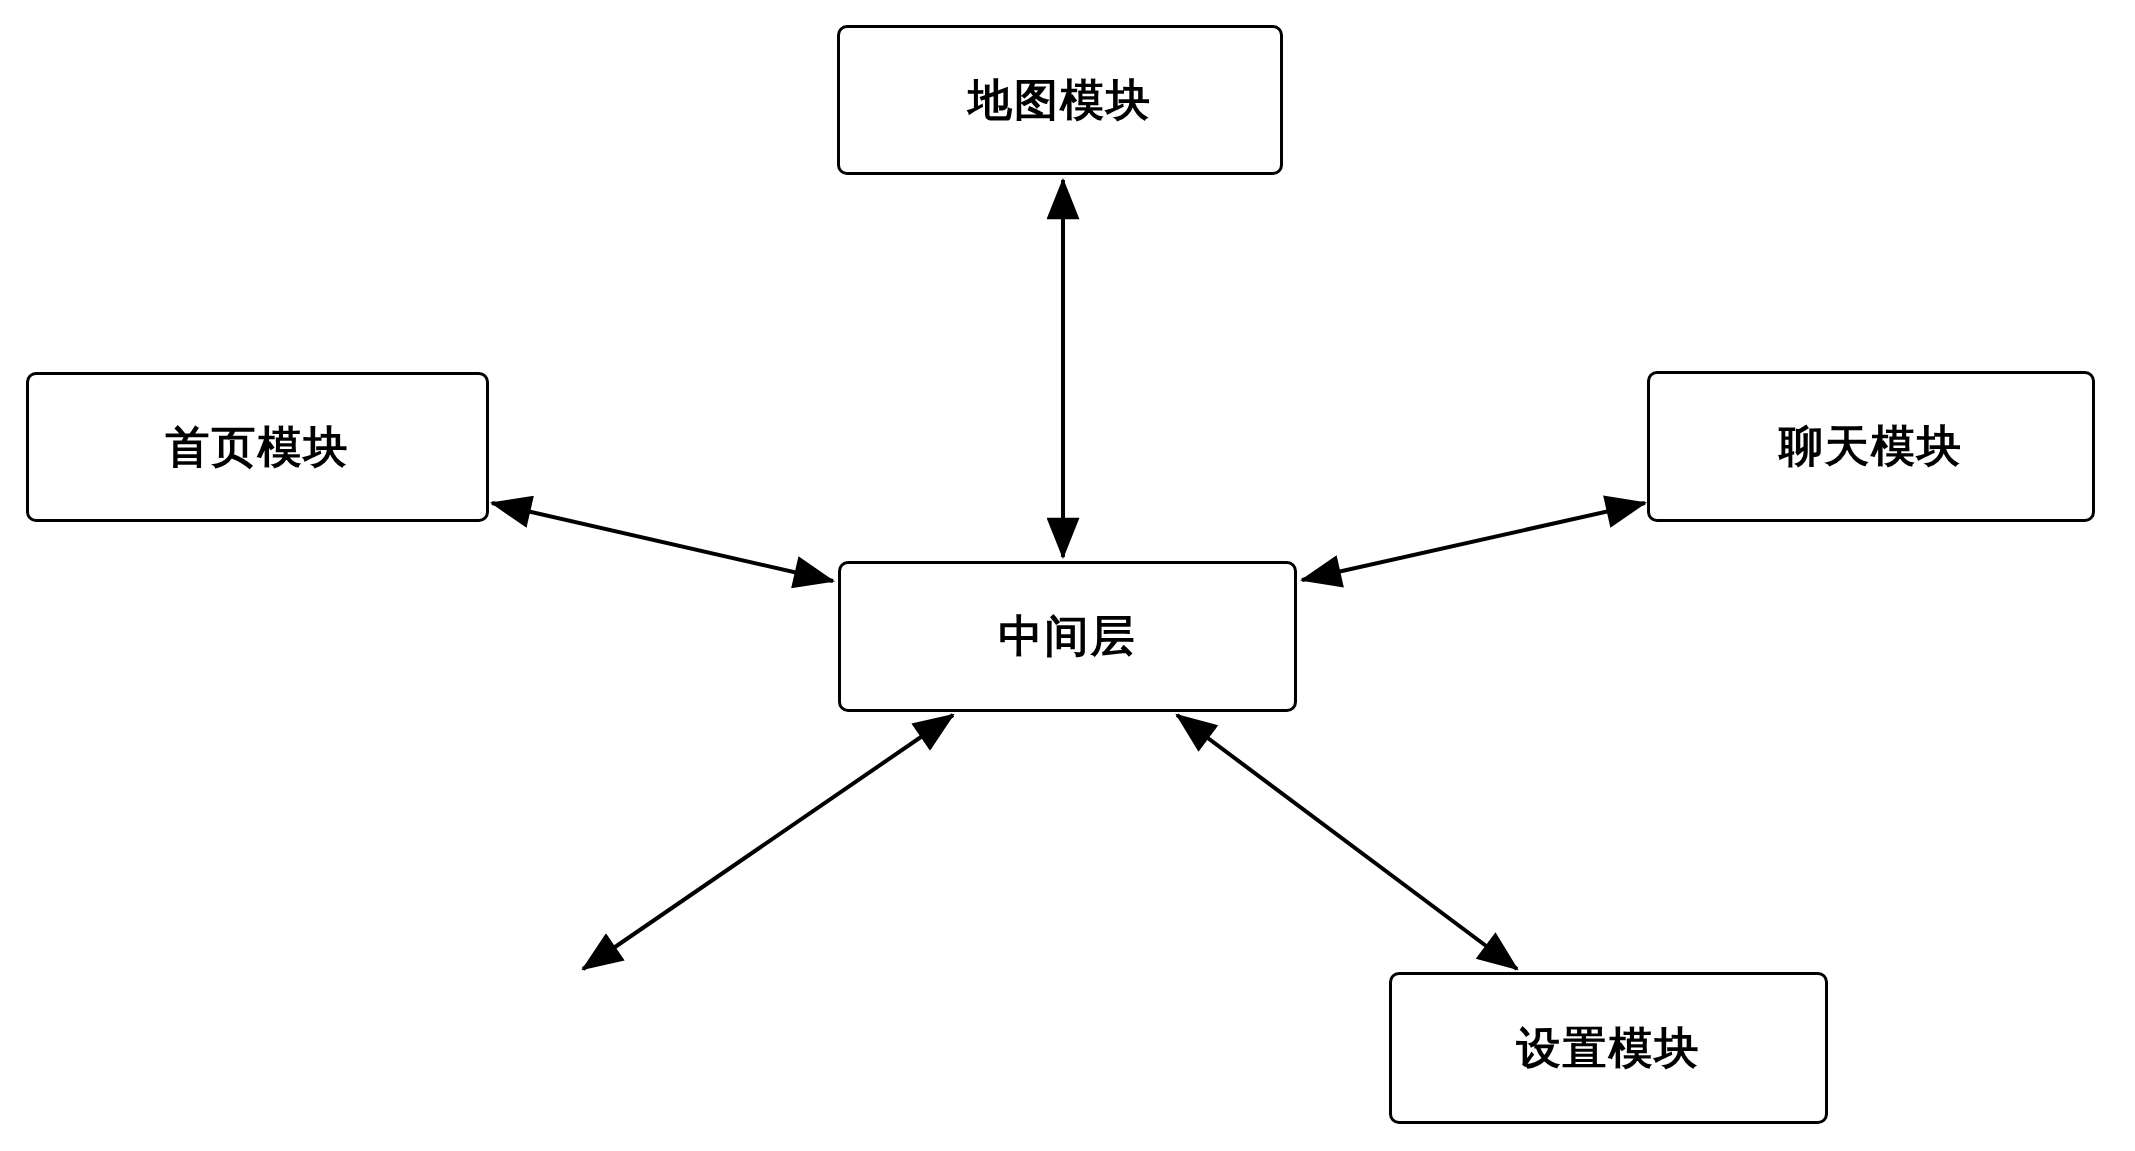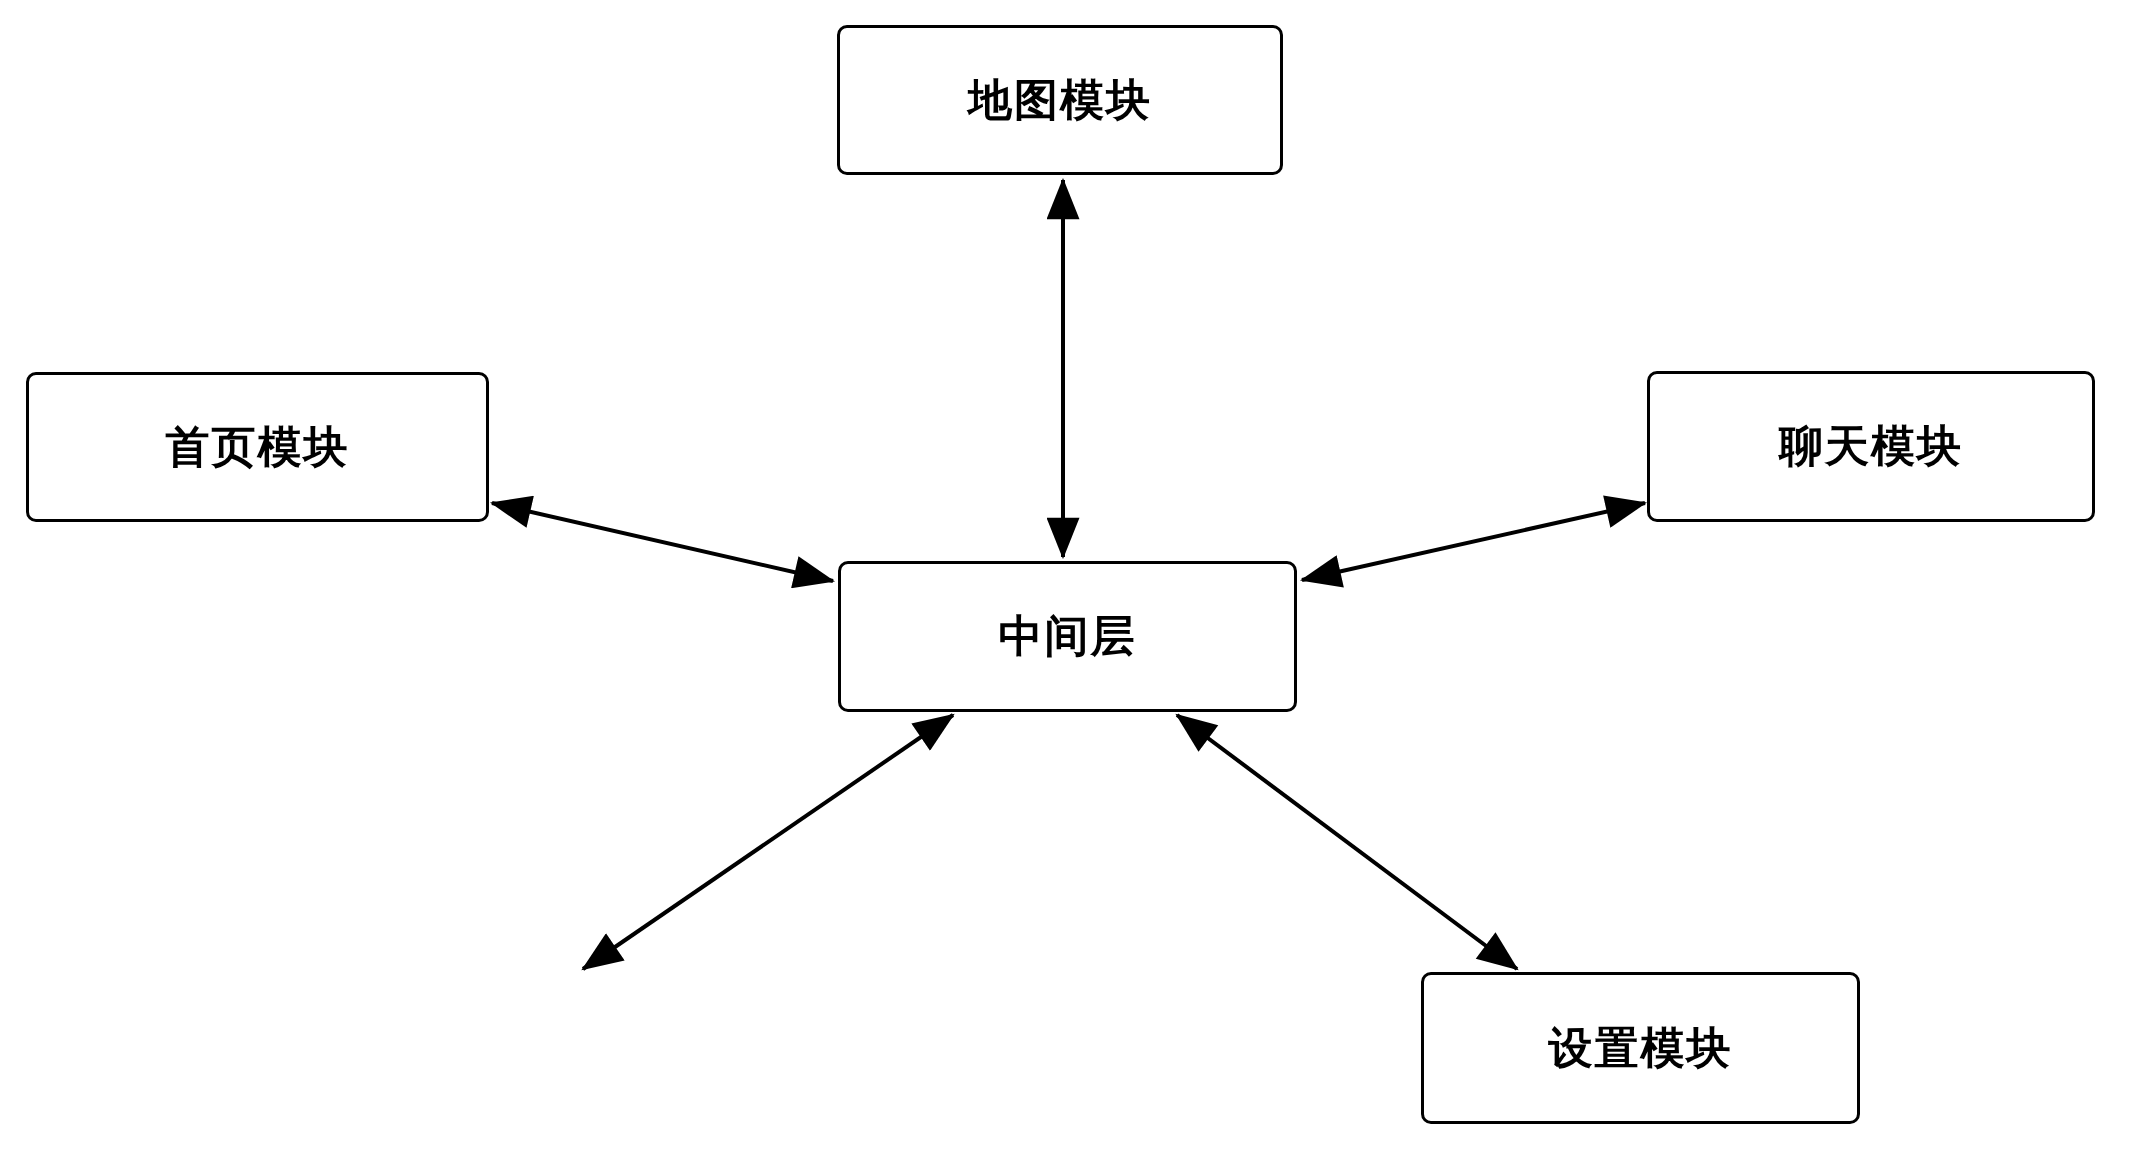--- a/index.html
+++ b/index.html
@@ -36,21 +36,21 @@
     font-weight: 700;
     color: var(--text, #000000);
     letter-spacing: 2px;
     white-space: nowrap;
   }
   .node-map      { left: 837px;  top: 25px;  width: 446px; height: 150px; }
   .node-user     { left: 26px;   top: 372px; width: 463px; height: 150px; }
   .node-chat     { left: 1647px; top: 371px; width: 448px; height: 151px; }
   .node-middle   { left: 838px;  top: 561px; width: 459px; height: 151px; }
   .node-home     { left: 238px;  top: 972px; width: 438px; height: 152px; }
-  .node-settings { left: 1389px; top: 972px; width: 439px; height: 152px; margin-left: 32px; }
+  .node-settings { left: 1389px; top: 972px; width: 439px; height: 152px; }
   .edge-line {
     stroke: var(--stroke, #000000);
     stroke-width: 4;
   }
 </style>
 </head>
 <body>
 
 <div id="stage" style="--bg: #ffffff; --box-fill: #ffffff; --stroke: #000000; --text: #000000;">
 

